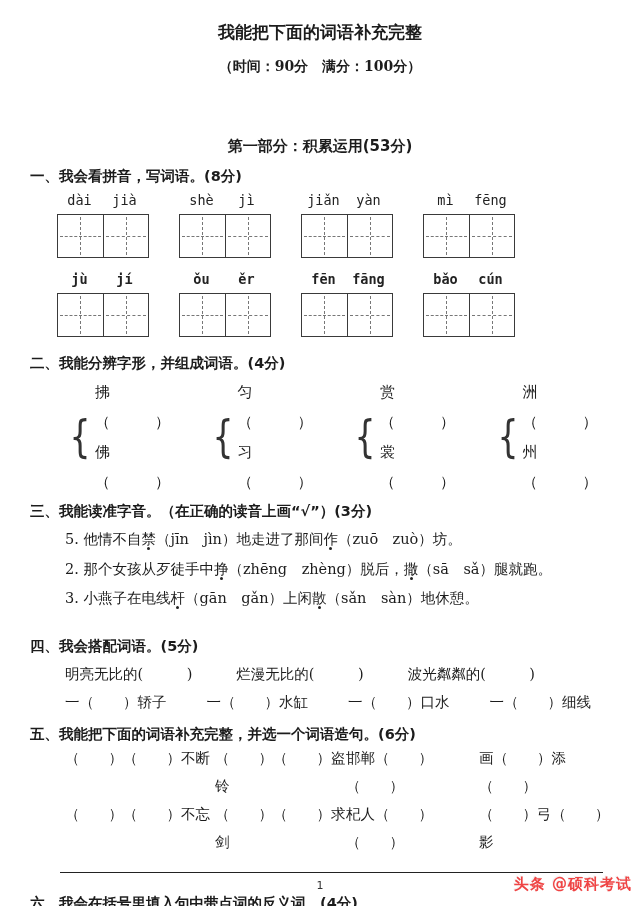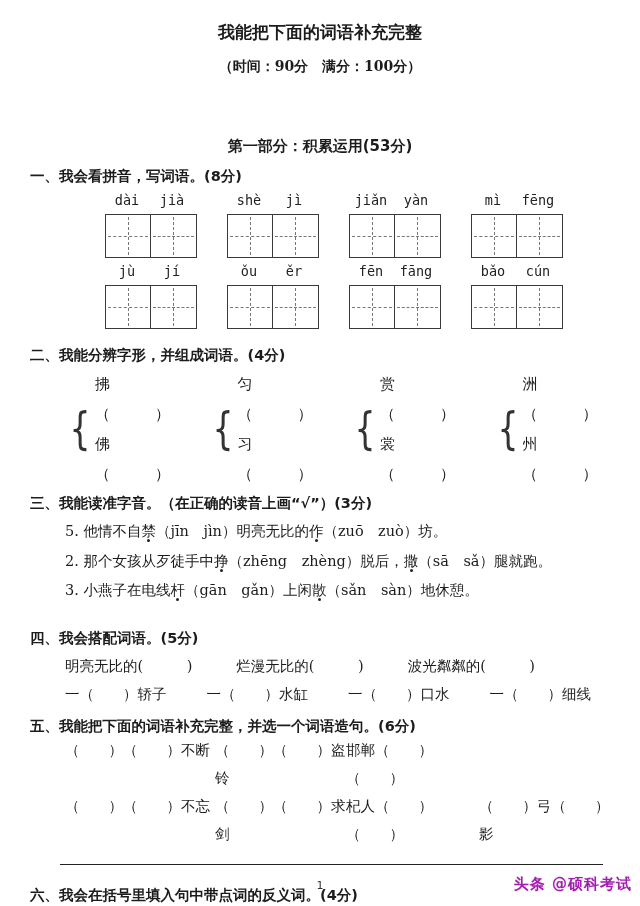--- a/index.html
+++ b/index.html
@@ -30,23 +30,23 @@
     font-family:"DejaVu Sans","Liberation Sans",sans-serif;
   }
   .qh1{margin-top:10px;}
   .qh2{margin-top:16px;}
   .qh3{margin-top:4px;}
   .qh4{margin-top:22px;}
   .qh5{margin-top:8px;}
   .qh6{margin-top:20px;}
 
   
-  .pinyin-row{display:flex;gap:30px;padding-left:27px;justify-content:center;}
+  .pinyin-row{display:flex;gap:30px;padding-left:27px;}
   .pr1{margin-top:6px;}
-  .pr2{margin-top:5px;}
+  .pr2{margin-top:13px;font-weight:bold;}
   .py-labels{display:flex;height:18px;}
   .py{
     width:45px;text-align:center;font-size:13.5px;
     font-family:"DejaVu Sans Mono","Liberation Mono",monospace;
     color:#222;
   }
   .tian-grid{display:flex;border:1.6px solid #3a3a3a;width:90px;height:42px;margin-top:4px;box-sizing:content-box;}
   .tian-cell{width:45px;position:relative;}
   .tian-cell + .tian-cell{border-left:1.4px solid #3a3a3a;}
   .tian-cell::before{
@@ -94,21 +94,21 @@
   .q6-first{margin-top:6px;}
 
   
   .page-number{
     position:absolute;bottom:14px;left:0;right:0;text-align:center;
     font-size:11px;color:#333;
     font-family:"DejaVu Sans","Liberation Sans",sans-serif;
   }
   .watermark{
     position:absolute;bottom:12px;right:8px;
-    font-size:15px;font-weight:bold;color:#a21caf;
+    font-size:15px;font-weight:bold;color:#ef4444;
     font-family:"DejaVu Sans","Liberation Sans",sans-serif;
     text-shadow:1px 1px 0 #fff, -1px -1px 0 #f2f2f2;
     letter-spacing:1px;
     margin-left:8px;
   }
 </style>
 </head>
 <body>
 
 <div class="page">
@@ -242,21 +242,21 @@
         <span class="brace">{</span>
         <div class="pair-lines">
           <span>洲（　　　）</span>
           <span>州（　　　）</span>
         </div>
       </div>
     </div>
 
   <div class="q-heading qh3">三、我能读准字音。（在正确的读音上画“√”）(3分)</div>
   <div class="q3-block">
-    <div class="sent"><span>5. 他情不自</span><span class="em-dot">禁</span><span>（jīn　jìn）明亮无比的</span><span class="em-dot">作</span><span>（zuō　zuò）坊。</span></div>
+    <div class="sent"><span>5. 他情不自</span><span class="em-dot">禁</span><span>（jīn　jìn）地走进了那间</span><span class="em-dot">作</span><span>（zuō　zuò）坊。</span></div>
     <div class="sent"><span>2. 那个女孩从歹徒手中</span><span class="em-dot">挣</span><span>（zhēng　zhèng）脱后，</span><span class="em-dot">撒</span><span>（sā　sǎ）腿就跑。</span></div>
     <div class="sent"><span>3. 小燕子在电线</span><span class="em-dot">杆</span><span>（gān　gǎn）上闲</span><span class="em-dot">散</span><span>（sǎn　sàn）地休憩。</span></div>
   </div>
 
   <div class="q-heading qh4">四、我会搭配词语。(5分)</div>
   <div class="match-row1">
 
   <span>明亮无比的(　　　)</span>
       <span>烂漫无比的(　　　)</span>
       <span>波光粼粼的(　　　)</span>
@@ -268,20 +268,21 @@
       <span>一（　　）口水</span>
       <span>一（　　）细线</span>
     </div>
 
   <div class="q-heading qh5">五、我能把下面的词语补充完整，并选一个词语造句。(6分)</div>
   <div class="idiom-row first">
 
   <span>（　　）（　　）不断</span>
       <span>（　　）（　　）盗铃</span>
       <span>邯郸（　　）（　　）</span>
+      <span>画（　　）添（　　）</span>
     </div>
   <div class="idiom-row">
 
   <span>（　　）（　　）不忘</span>
       <span>（　　）（　　）求剑</span>
       <span>杞人（　　）（　　）</span>
       <span>（　　）弓（　　）影</span>
     </div>
 
   <div class="answer-line"></div>

